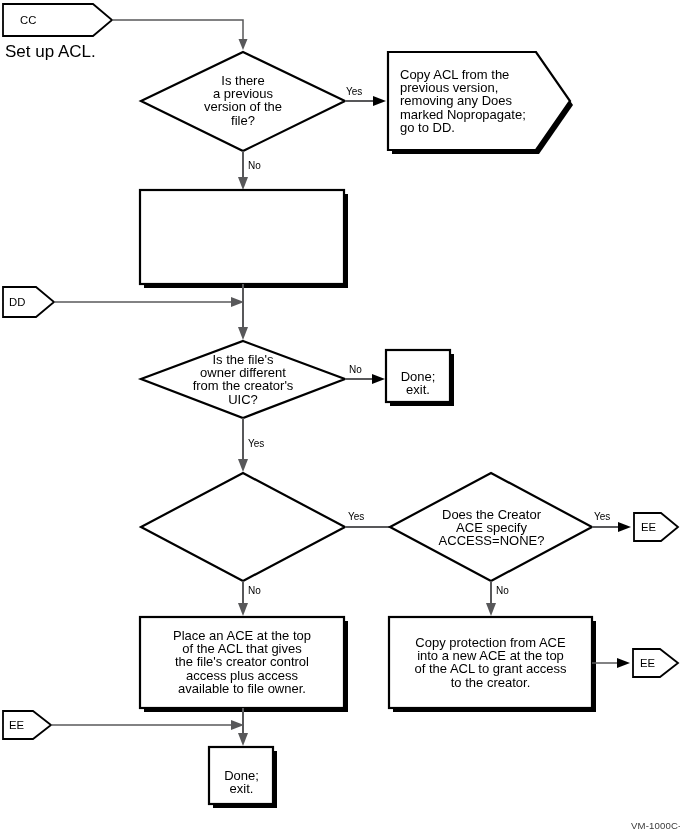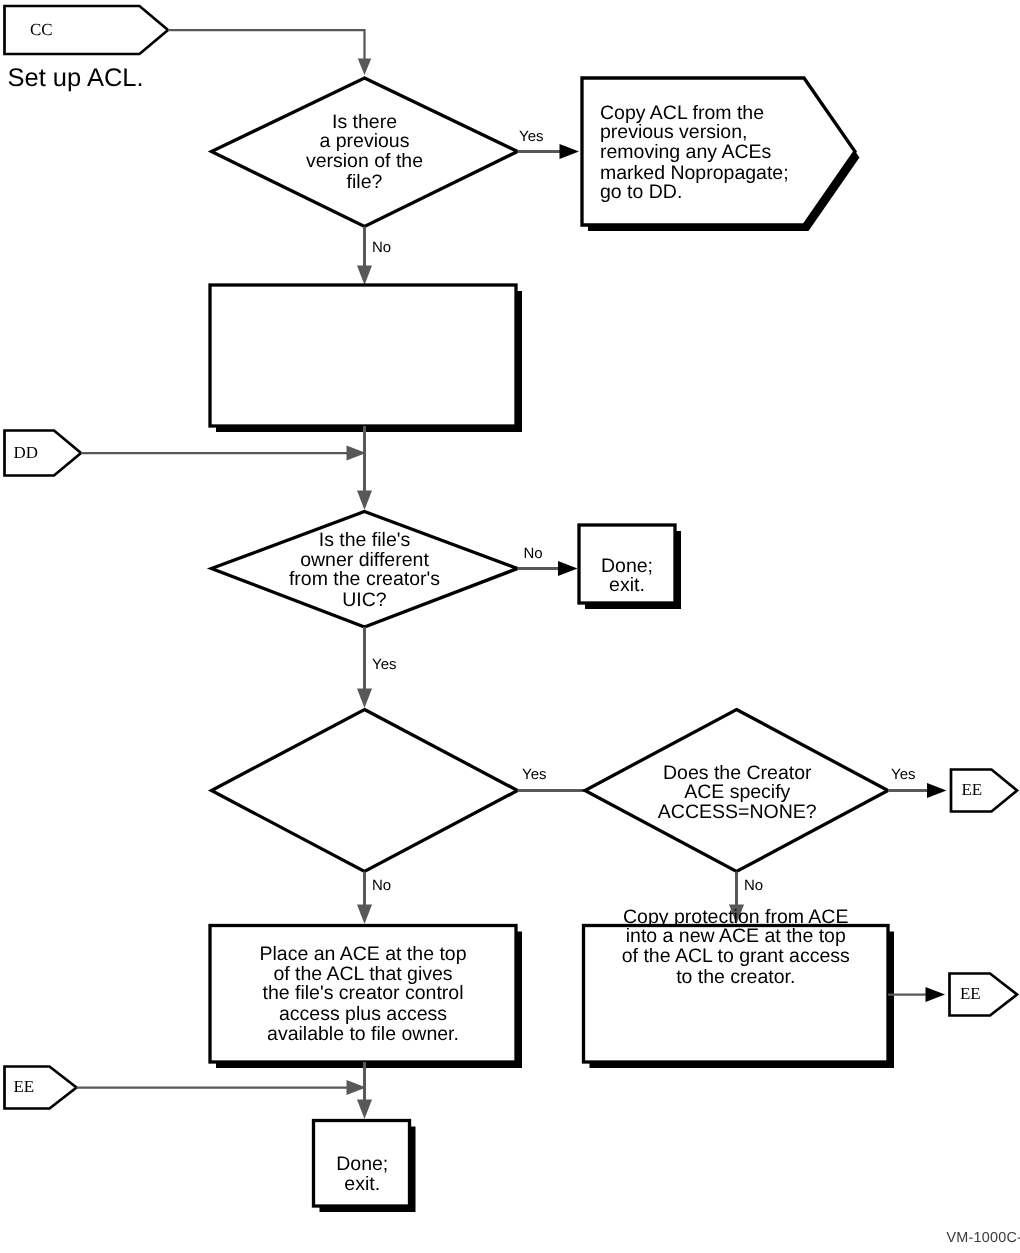--- a/index.html
+++ b/index.html
@@ -65,21 +65,21 @@
   }
   .txt-center {
     text-align: center;
   }
   .txt-left {
     text-align: left;
   }
   .lbl {
     position: absolute;
     color: #000000;
-    font-family: Liberation Serif, serif;
+    font-family: Liberation Sans, sans-serif;
     font-size: 11.3px;
     line-height: 12px;
     white-space: nowrap;
   }
   .conn-lbl {
     position: absolute;
     color: #000000;
     font-family: "Liberation Sans", sans-serif;
     font-size: 10px;
     line-height: 12px;
@@ -250,21 +250,21 @@
 
   <div class="txt txt-center" style="left:178px; top:74px; width:130px;">Is there
 a previous
 version of the
 file?</div>
 
   <div class="conn-lbl" style="left:346px; top:86px;">Yes</div>
 
   <div class="txt txt-left" style="left:400px; top:68px; width:145px;">Copy ACL from the
 previous version,
-removing any ACEs
+removing any Does
 marked Nopropagate;
 go to DD.</div>
 
   <div class="conn-lbl" style="left:248px; top:160px;">No</div>
 
 
   <div class="lbl" style="left:9px; top:296px;">DD</div>
 
   <div class="txt txt-center" style="left:171px; top:353px; width:144px;">Is the file's
 owner different
@@ -291,21 +291,21 @@
   <div class="conn-lbl" style="left:248px; top:585px;">No</div>
 
   <div class="conn-lbl" style="left:496px; top:585px;">No</div>
 
   <div class="txt txt-center" style="left:150px; top:629px; width:184px;">Place an ACE at the top
 of the ACL that gives
 the file's creator control
 access plus access
 available to file owner.</div>
 
-  <div class="txt txt-center" style="left:398px; top:604px; width:185px;">Copy protection from ACE
+  <div class="txt txt-center" style="left:398px; top:636px; width:185px;">Copy protection from ACE
 into a new ACE at the top
 of the ACL to grant access
 to the creator.</div>
 
   <div class="lbl" style="left:640px; top:657px;">EE</div>
 
   <div class="lbl" style="left:9px; top:719px;">EE</div>
 
   <div class="txt txt-center" style="left:211px; top:769px; width:61px;">Done; exit.</div>
 

